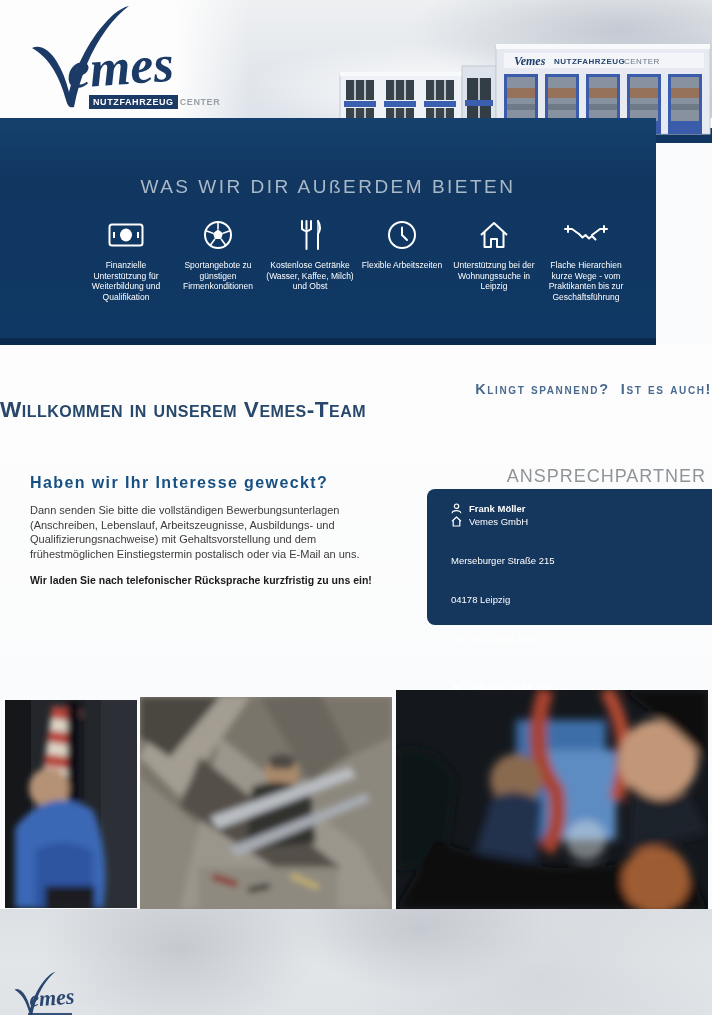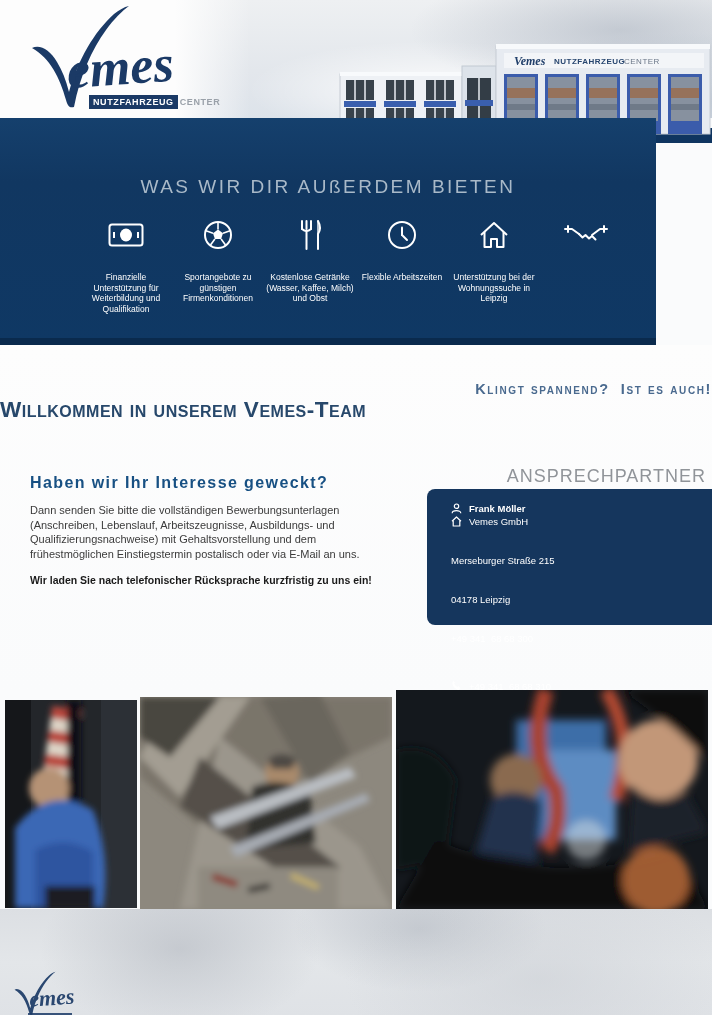--- a/index.html
+++ b/index.html
@@ -25,21 +25,21 @@
 
   
   .band { position:absolute; left:0; top:118px; width:656px; height:227px;
     background:linear-gradient(180deg,#15406d 0%, #113761 28%, #0f3864 100%); }
   .band-bottom { position:absolute; left:0; bottom:0; width:100%; height:7px; background:#0a2a4d; }
   .band-title { position:absolute; left:0; top:58px; width:100%; text-align:center;
     color:#a9b9c8; font-size:19px; letter-spacing:2.5px; font-weight:400; }
   .benefits { position:absolute; left:80px; top:100px; width:552px; display:flex; }
   .benefit { flex:1 1 0; display:flex; flex-direction:column; align-items:center; }
   .benefit .bicon { height:34px; display:flex; align-items:center; justify-content:center; }
-  .benefit .blabel { margin-top:20px; color:#fff; font-size:8.5px; line-height:10.5px; text-align:center; max-width:92px; }
+  .benefit .blabel { margin-top:8px; color:#fff; font-size:8.5px; line-height:10.5px; text-align:center; max-width:92px; }
 
   
   .middle { position:absolute; left:0; top:345px; width:712px; height:348px;
     background:linear-gradient(180deg,#fdfdfd 0%, #fafbfc 100%); }
   .welcome1 { position:absolute; left:0; top:36px; width:100%; text-align:right;
     font-variant:small-caps; color:#4a6a8f; font-size:14.5px; font-weight:600; letter-spacing:1.6px; white-space:pre-wrap; }
   .welcome2 { position:absolute; left:0; top:52px; width:100%; text-align:left;
     font-variant:small-caps; color:#27486b; font-size:22.5px; font-weight:600; letter-spacing:.5px; }
   .interest-h { position:absolute; left:30px; top:129px; color:#175083; font-size:16px; font-weight:bold; letter-spacing:1.4px; }
   .interest-body { position:absolute; left:30px; top:158px; width:356px; color:#3b3b3b; font-size:11px; line-height:14.5px; }
@@ -237,20 +237,21 @@
       <div class="benefit">
         <div class="bicon">
           <svg width="44" height="26" viewBox="0 0 44 26" fill="none" stroke="#fff" stroke-width="2" stroke-linejoin="round" stroke-linecap="round">
             <path d="M1,7 L8,7 L15,12"></path>
             <path d="M43,7 L36,7 L28,13"></path>
             <path d="M15,12 l3.5,3.5 l3-2.5 l3.5,3.5 l3-2.5 l3.5,3.5"></path>
             <line x1="4" y1="4" x2="4" y2="10"></line>
             <line x1="40" y1="4" x2="40" y2="10"></line>
           </svg>
         </div>
+        <div class="blabel">Flache Hierarchien kurze Wege - vom Praktikanten bis zur Geschäftsführung</div>
       </div>
 
     </div>
     <div class="band-bottom"></div>
   </div>
 
   <div class="middle">
     <div class="welcome1">Klingt spannend?  Ist es auch!</div>
     <div class="welcome2">Willkommen in unserem Vemes-Team</div>
 

